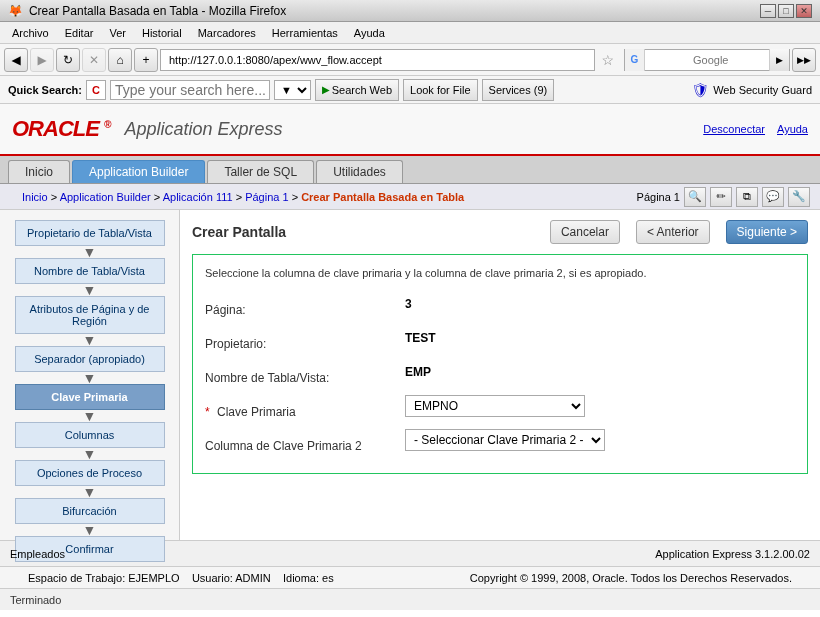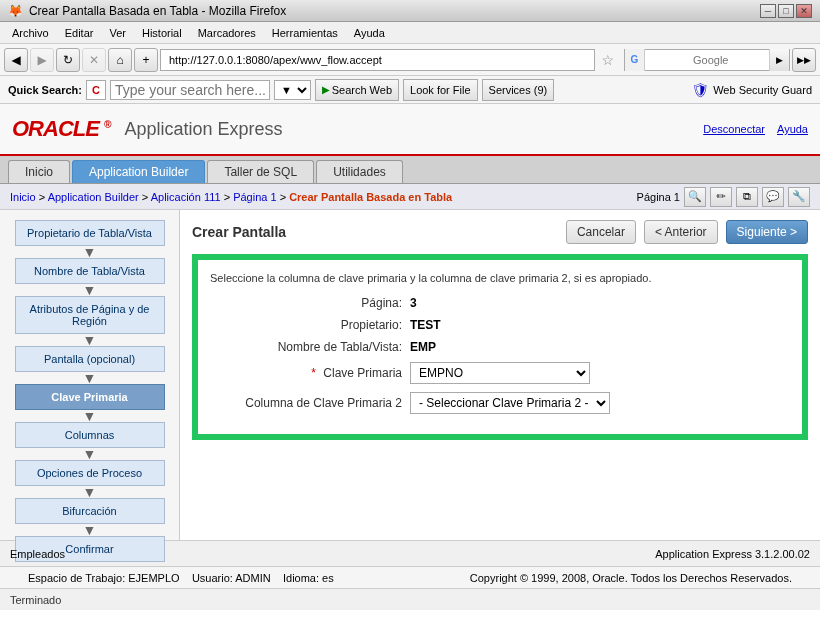--- a/index.html
+++ b/index.html
@@ -31,60 +31,60 @@
     #qs-input { height: 20px; border: 1px solid #aaa; padding: 0 4px; font-size: 14px; width: 160px; }
     #qs-dropdown { height: 20px; border: 1px solid #aaa; padding: 0 2px; font-size: 11px; background: #fff; }
     .qs-btn { height: 22px; border: 1px solid #aaa; background: linear-gradient(to bottom, #f8f8f8, #e0e0e0); padding: 0 6px; font-size: 11px; cursor: pointer; display: flex; align-items: center; gap: 2px; }
     .qs-play { color: #008000; font-size: 10px; }
     #security-guard { display: flex; align-items: center; gap: 4px; margin-left: auto; font-size: 11px; }
     #security-icon { color: #0000cc; font-size: 14px; }
 
     
     #oracle-header { background: #f8f8f8; height: 52px; display: flex; align-items: center; padding: 0 12px; border-bottom: 2px solid #cc0000; }
     #oracle-logo { color: #cc0000; font-size: 22px; font-weight: bold; font-style: italic; letter-spacing: -1px; margin-right: 6px; }
-    #oracle-appexpress { font-size: 18px; color: #666; margin-left: 4px; }
+    #oracle-appexpress { font-size: 18px; color: #666; margin-left: 4px; font-style: italic; }
 
     
     #tabs { background: #d0d0d0; height: 28px; display: flex; align-items: flex-end; padding: 0 8px; border-bottom: 1px solid #999; }
     .tab { padding: 4px 16px; font-size: 12px; cursor: pointer; border: 1px solid #999; border-bottom: none; margin-right: 2px; background: #e0e0e0; color: #333; border-radius: 3px 3px 0 0; }
     .tab.active { background: #5b9bd5; color: #fff; border-color: #4a8ac4; }
 
     
     #breadcrumb-bar { background: #e8e8f0; height: 26px; display: flex; align-items: center; padding: 0 10px; border-bottom: 1px solid #ccc; font-size: 11px; justify-content: space-between; }
-    #breadcrumb { color: #000; }
+    #breadcrumb { color: #000; margin-left: 12px; }
     #breadcrumb a { color: #0000cc; text-decoration: none; }
     #breadcrumb .current { color: #cc3300; font-weight: bold; }
     #page-info { display: flex; align-items: center; gap: 4px; font-size: 11px; }
     #page-label { color: #000; }
     .icon-btn { width: 22px; height: 20px; border: 1px solid #aaa; background: linear-gradient(to bottom, #f8f8f8, #ddd); display: flex; align-items: center; justify-content: center; cursor: pointer; font-size: 11px; }
 
     
     #main { display: flex; height: calc(617px - 22px - 22px - 32px - 28px - 52px - 28px - 26px - 26px - 22px); }
 
     
     #sidebar { width: 180px; background: #f5f5f5; border-right: 1px solid #ccc; padding: 10px 8px; display: flex; flex-direction: column; align-items: center; gap: 0; }
     .sidebar-item { width: 150px; background: #dce8f5; border: 1px solid #aabbd0; text-align: center; padding: 6px 4px; font-size: 11px; color: #003366; cursor: pointer; margin-bottom: 0; }
     .sidebar-item.active { background: #7a9fc8; color: #fff; border-color: #5580aa; font-weight: bold; }
     .sidebar-arrow { font-size: 14px; color: #666; line-height: 10px; display: block; text-align: center; margin: 1px 0; }
 
     
     #content { flex: 1; padding: 10px 12px; overflow-y: auto; }
     #content-header { display: flex; align-items: center; justify-content: space-between; margin-bottom: 10px; }
     #content-title { font-size: 14px; font-weight: bold; color: #333; }
-    #content-buttons { display: flex; gap: 8px; }
+    #content-buttons { display: flex; gap: 16px; }
     .action-btn { height: 24px; padding: 0 10px; font-size: 12px; cursor: pointer; border: 1px solid #aaa; border-radius: 3px; }
     .btn-cancel { background: linear-gradient(to bottom, #f5f5f5, #e0e0e0); color: #333; }
     .btn-prev { background: linear-gradient(to bottom, #f5f5f5, #e0e0e0); color: #333; }
     .btn-next { background: linear-gradient(to bottom, #6ca3d4, #4a80b5); color: #fff; border-color: #3a70a5; }
 
-    #content-body { border: 6px solid #22c55e; background: #fff; padding: 12px; }
+    #content-body { border: 1px solid #22c55e; background: #fff; padding: 12px; }
     #content-desc { font-size: 11px; color: #333; margin-bottom: 12px; }
 
     .form-row { display: flex; align-items: center; margin-bottom: 8px; font-size: 12px; }
-    .form-label { width: 200px; text-align: right; padding-right: 8px; color: #333; }
+    .form-label { width: 200px; text-align: left; padding-right: 8px; color: #333; margin-top: 12px; }
     .form-value { font-weight: bold; color: #000; }
     .form-required { color: #cc0000; margin-right: 4px; }
     .form-select { height: 22px; border: 1px solid #aaa; background: #fff; font-size: 12px; padding: 0 4px; min-width: 180px; }
 
     
     #statusbar-top { background: #f0f0f0; height: 26px; display: flex; align-items: center; padding: 0 10px; border-top: 1px solid #ccc; justify-content: space-between; font-size: 11px; }
     #statusbar-bottom { background: #f5f5f5; height: 22px; display: flex; align-items: center; padding: 0 28px; border-top: 1px solid #ccc; justify-content: space-between; font-size: 11px; }
     #statusbar-final { background: #f0f0f0; height: 22px; display: flex; align-items: center; padding: 0 10px; border-top: 1px solid #ccc; font-size: 11px; color: #333; }
   </style>
 </head>
@@ -196,21 +196,21 @@
     <span class="sidebar-arrow">▼</span>
     <div class="sidebar-item">
       <span>Nombre de Tabla/Vista</span>
     </div>
     <span class="sidebar-arrow">▼</span>
     <div class="sidebar-item">
       <span>Atributos de Página y de Región</span>
     </div>
     <span class="sidebar-arrow">▼</span>
     <div class="sidebar-item">
-      <span>Pantalla (opcional)</span>
+      <span>Separador (apropiado)</span>
     </div>
     <span class="sidebar-arrow">▼</span>
     <div class="sidebar-item active">
       <span>Clave Primaria</span>
     </div>
     <span class="sidebar-arrow">▼</span>
     <div class="sidebar-item">
       <span>Columnas</span>
     </div>
     <span class="sidebar-arrow">▼</span>

